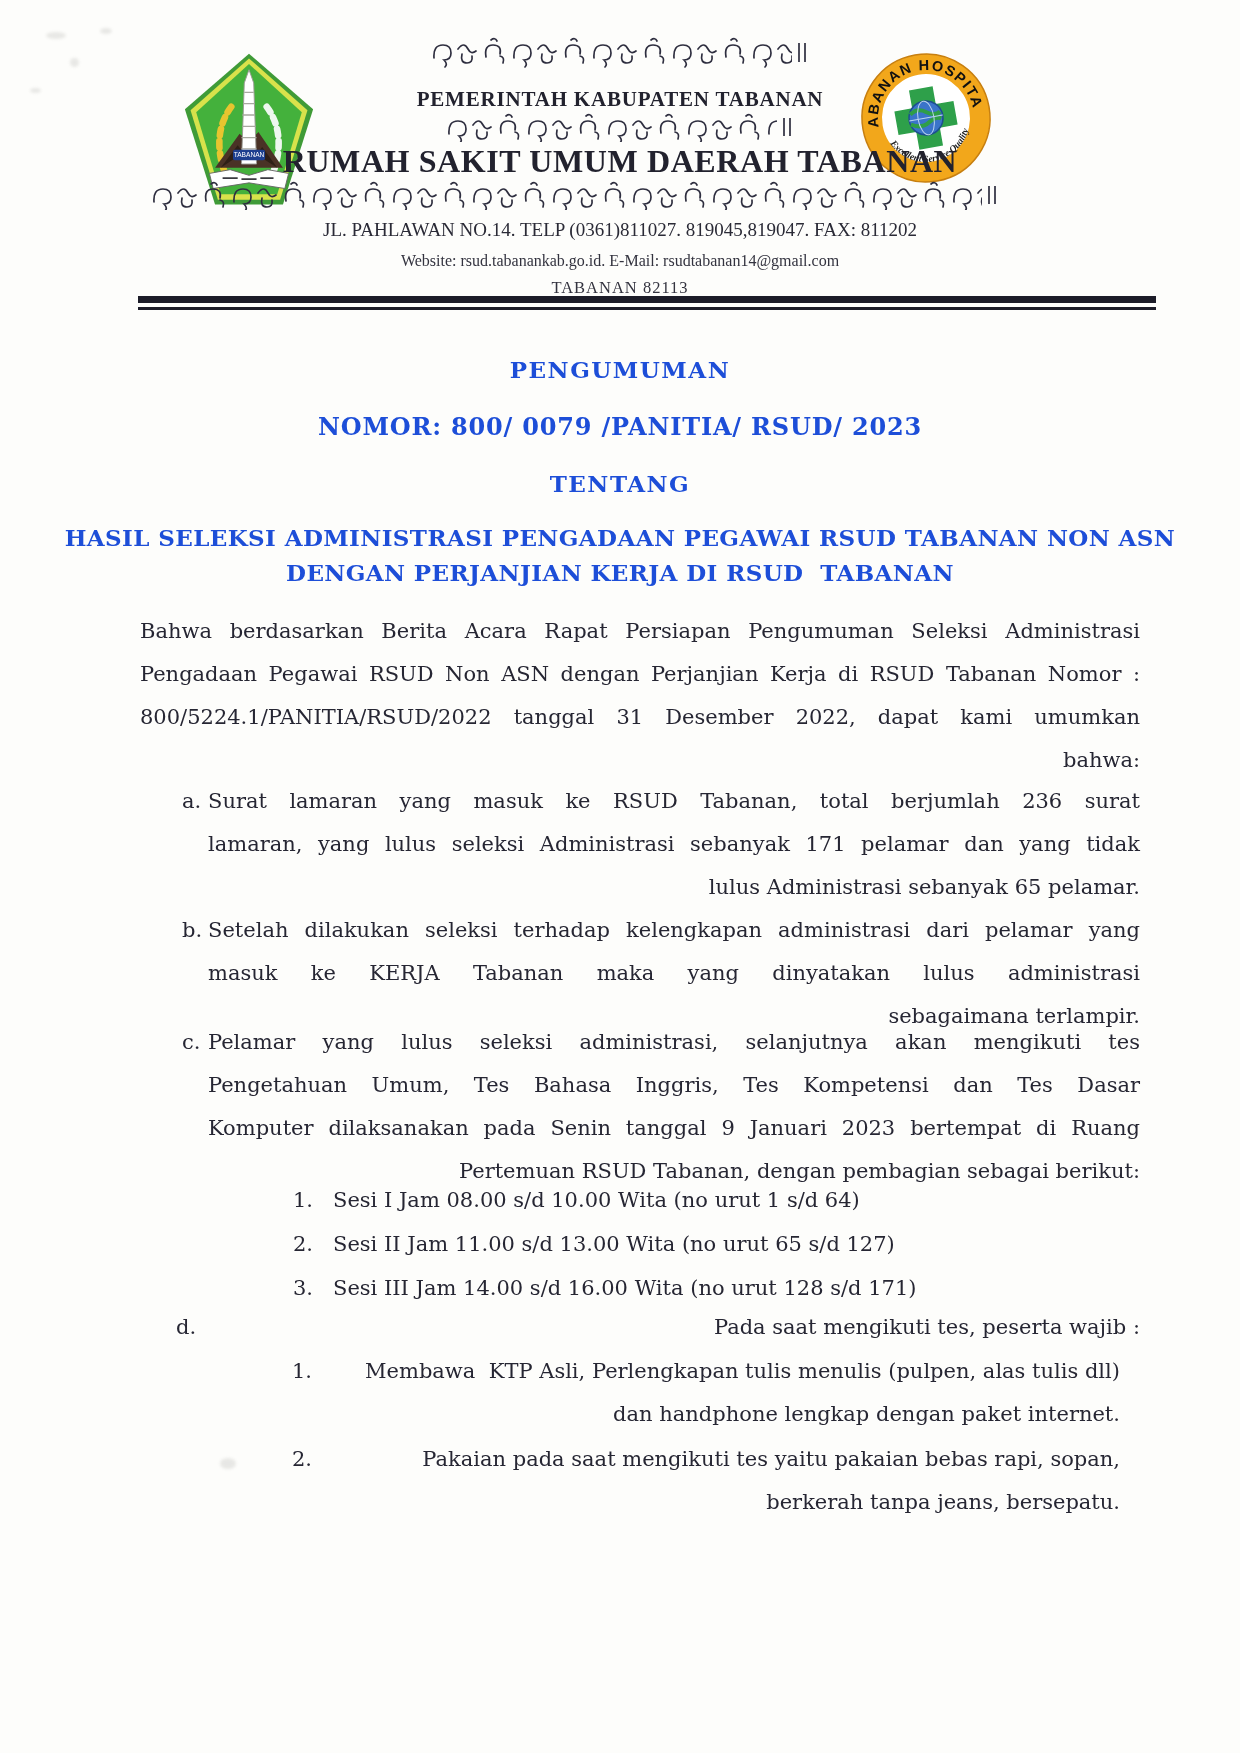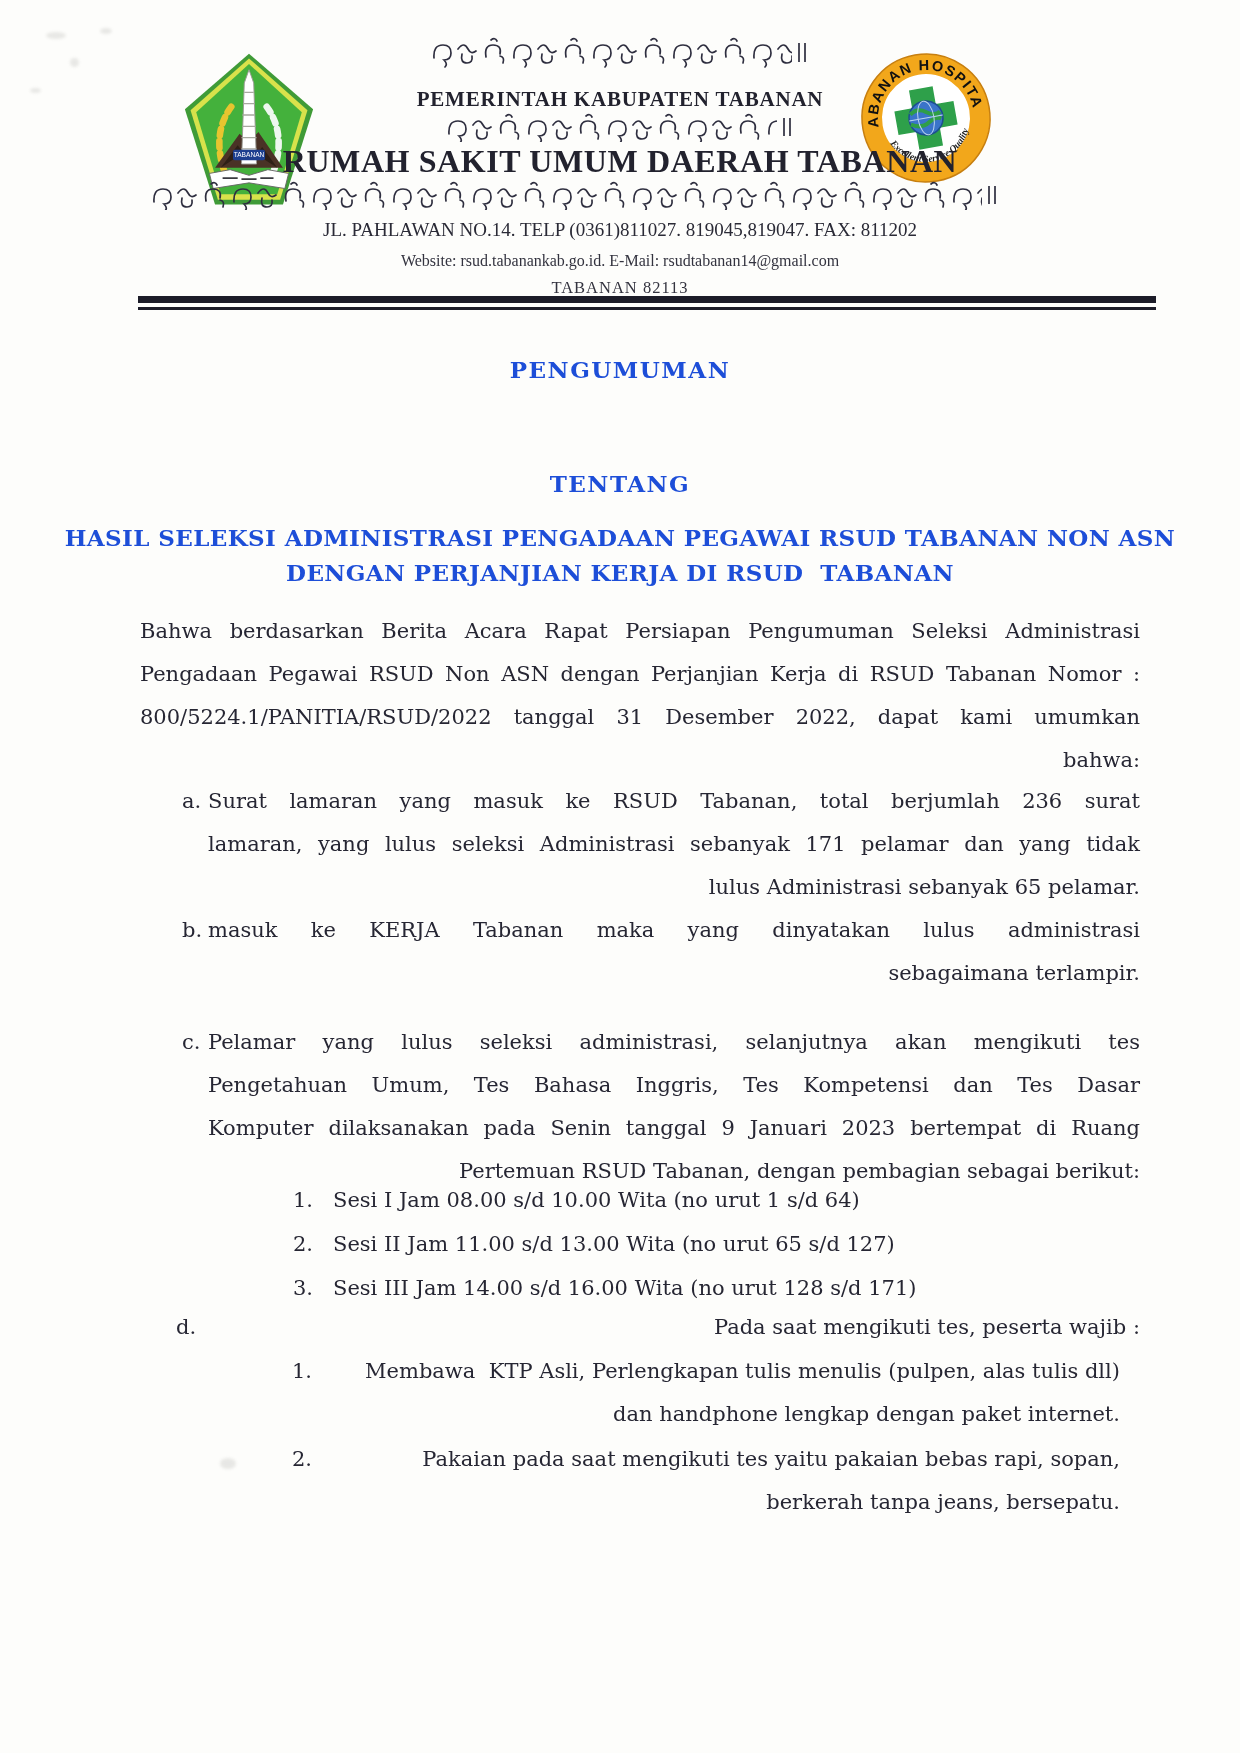--- a/index.html
+++ b/index.html
@@ -142,20 +142,21 @@
     </svg>
     <div class="addr">JL. PAHLAWAN NO.14. TELP (0361)811027. 819045,819047. FAX: 811202</div>
     <div class="web">Website: rsud.tabanankab.go.id. E-Mail: rsudtabanan14@gmail.com</div>
     <div class="city">TABANAN 82113</div>
   </div>
 
   <div class="rule-a"></div>
   <div class="rule-b"></div>
 
   <div class="ctr t-peng">PENGUMUMAN</div>
+  <div class="ctr t-nomor">NOMOR: 800/ 0079 /PANITIA/ RSUD/ 2023</div>
   <div class="ctr t-tentang">TENTANG</div>
   <div class="ctr t-subject">
     <div>HASIL SELEKSI ADMINISTRASI PENGADAAN PEGAWAI RSUD TABANAN NON ASN</div>
     <div class="lline" style="text-align:center;">DENGAN PERJANJIAN KERJA DI RSUD  TABANAN</div>
   </div>
 
   <div class="blk opening">
     <div class="jline">Bahwa berdasarkan Berita Acara Rapat Persiapan Pengumuman Seleksi Administrasi</div>
     <div class="jline">Pengadaan Pegawai RSUD Non ASN dengan Perjanjian Kerja di RSUD Tabanan Nomor :</div>
     <div class="jline">800/5224.1/PANITIA/RSUD/2022 tanggal 31 Desember 2022, dapat kami umumkan</div>
@@ -167,20 +168,21 @@
     <div class="content">
       <div class="jline">Surat lamaran yang masuk ke RSUD Tabanan, total berjumlah 236 surat</div>
       <div class="jline">lamaran, yang lulus seleksi Administrasi sebanyak 171 pelamar dan yang tidak</div>
       <div class="lline">lulus Administrasi sebanyak 65 pelamar.</div>
     </div>
   </div>
 
   <div class="blk li item-b">
     <div class="marker">b.</div>
     <div class="content">
+      <div class="jline">Setelah dilakukan seleksi terhadap kelengkapan administrasi dari pelamar yang</div>
       <div class="jline">masuk ke KERJA Tabanan maka yang dinyatakan lulus administrasi</div>
       <div class="lline">sebagaimana terlampir.</div>
     </div>
   </div>
 
   <div class="blk li item-c">
     <div class="marker">c.</div>
     <div class="content">
       <div class="jline">Pelamar yang lulus seleksi administrasi, selanjutnya akan mengikuti tes</div>
       <div class="jline">Pengetahuan Umum, Tes Bahasa Inggris, Tes Kompetensi dan Tes Dasar</div>

